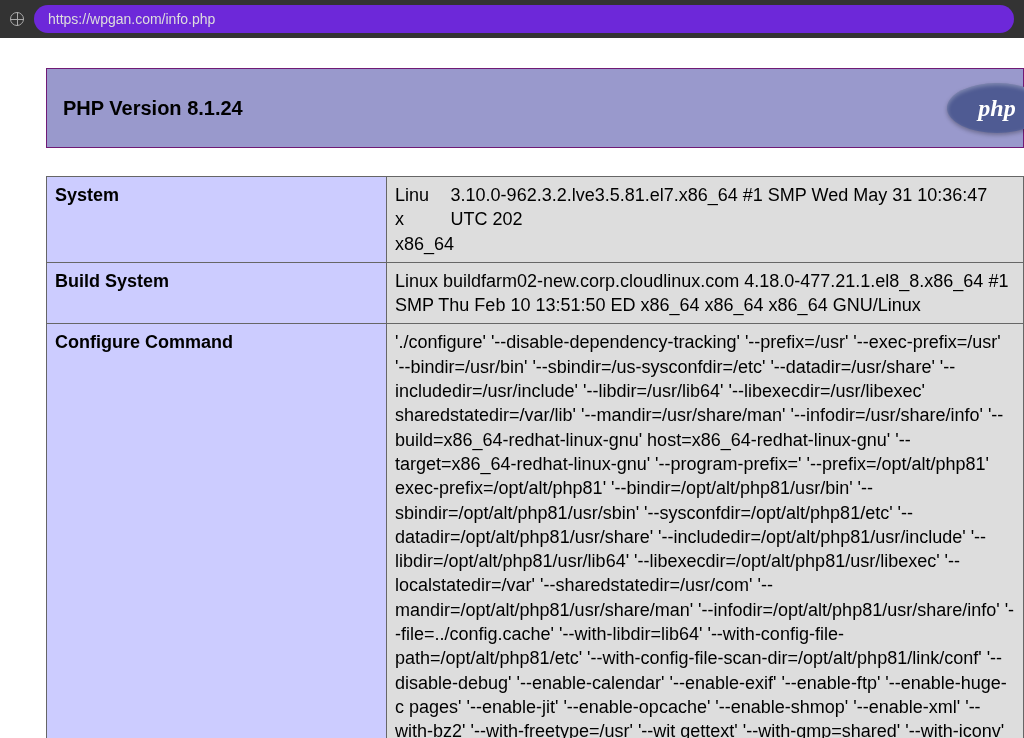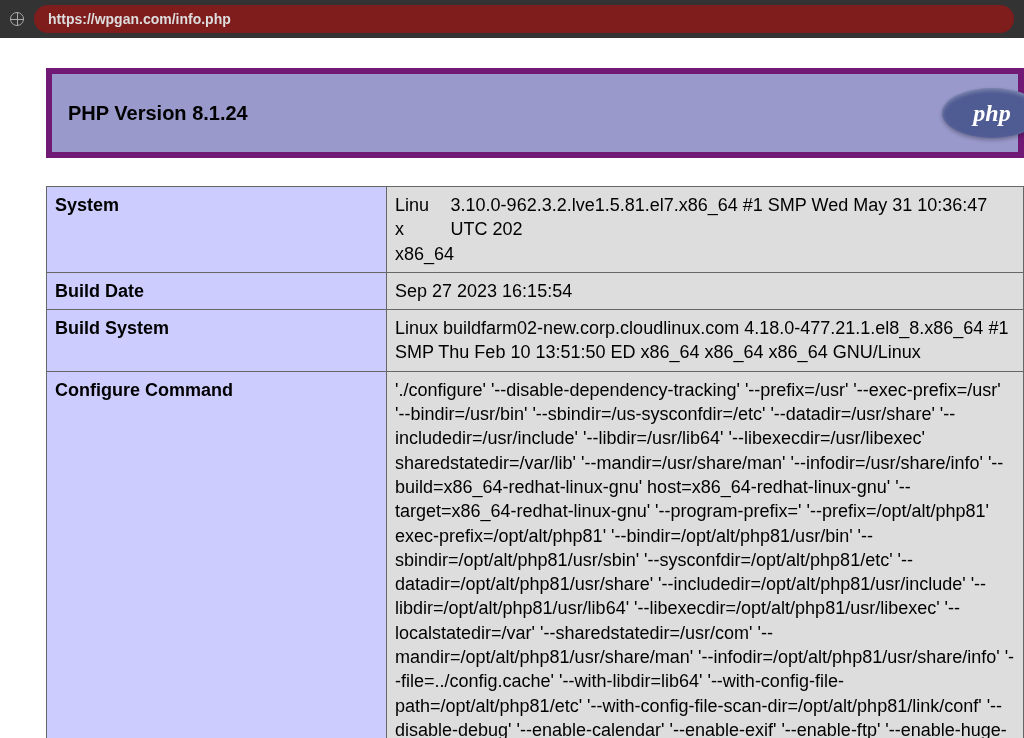--- a/index.html
+++ b/index.html
@@ -36,36 +36,35 @@
       content: "";
       position: absolute;
       left: -1.5px;
       top: 50%;
       height: 1px;
       width: 14px;
       background: #aaa;
     }
     .address-bar {
       flex: 1;
-      background: #7f1d1d;
+      background: #6d28d9;
       border-radius: 18px;
       height: 28px;
       display: flex;
       align-items: center;
       padding: 0 14px;
       color: #ddd;
       font-size: 14px;
-      font-weight: bold;
     }
     .content {
       padding: 30px 0 0 46px;
     }
     .header-box {
       background: #9999cc;
-      border: 6px solid #701a75;
+      border: 1px solid #701a75;
       padding: 14px 16px;
       display: flex;
       justify-content: space-between;
       align-items: center;
       width: 100%;
     }
     .header-title {
       font-size: 20px;
       font-weight: bold;
       color: #000;
@@ -133,28 +132,24 @@
     </div>
   </div>
 
   <table>
     <tbody>
         <tr>
       <td class="e">System</td>
       <td class="v">
         <div class="sys-row">
           <span>Linux</span>
-          <span>3.10.0-962.3.2.lve1.5.81.el7.x86_64 #1 SMP Wed May 31 10:36:47 UTC 202</span>
+          <span>3.10.0-962.3.2.lve3.5.81.el7.x86_64 #1 SMP Wed May 31 10:36:47 UTC 202</span>
         </div>
         <span>x86_64</span>
       </td>
-    </tr>
-    <tr>
-      <td class="e">Build Date</td>
-      <td class="v">Sep 27 2023 16:15:54</td>
     </tr>
     <tr>
       <td class="e">Build System</td>
       <td class="v">Linux buildfarm02-new.corp.cloudlinux.com 4.18.0-477.21.1.el8_8.x86_64 #1 SMP Thu Feb 10 13:51:50 ED x86_64 x86_64 x86_64 GNU/Linux</td>
     </tr>
     <tr>
       <td class="e">Configure Command</td>
       <td class="v">'./configure' '--disable-dependency-tracking' '--prefix=/usr' '--exec-prefix=/usr' '--bindir=/usr/bin' '--sbindir=/us-sysconfdir=/etc' '--datadir=/usr/share' '--includedir=/usr/include' '--libdir=/usr/lib64' '--libexecdir=/usr/libexec' sharedstatedir=/var/lib' '--mandir=/usr/share/man' '--infodir=/usr/share/info' '--build=x86_64-redhat-linux-gnu' host=x86_64-redhat-linux-gnu' '--target=x86_64-redhat-linux-gnu' '--program-prefix=' '--prefix=/opt/alt/php81' exec-prefix=/opt/alt/php81' '--bindir=/opt/alt/php81/usr/bin' '--sbindir=/opt/alt/php81/usr/sbin' '--sysconfdir=/opt/alt/php81/etc' '--datadir=/opt/alt/php81/usr/share' '--includedir=/opt/alt/php81/usr/include' '--libdir=/opt/alt/php81/usr/lib64' '--libexecdir=/opt/alt/php81/usr/libexec' '--localstatedir=/var' '--sharedstatedir=/usr/com' '--mandir=/opt/alt/php81/usr/share/man' '--infodir=/opt/alt/php81/usr/share/info' '--file=../config.cache' '--with-libdir=lib64' '--with-config-file-path=/opt/alt/php81/etc' '--with-config-file-scan-dir=/opt/alt/php81/link/conf' '--disable-debug' '--enable-calendar' '--enable-exif' '--enable-ftp' '--enable-huge-c pages' '--enable-jit' '--enable-opcache' '--enable-shmop' '--enable-xml' '--with-bz2' '--with-freetype=/usr' '--wit gettext' '--with-gmp=shared' '--with-iconv' '--with-jpeg=/usr' '--with-layout=GNU' '--with-mhash' '--with-passwo argon2=/usr' '--with-pcre-jit' '--with-pic' '--with-readline' '--with-webp=/opt/alt/libwebp' '--with-xpm=/usr' '--with-zlib-dir=/usr' '--without-gdbm' '--without-pear' '--with-curl=/opt/alt/curlssl11/usr' '--with-openssl-dir=/opt/alt/openssl11' '--with-openssl=/opt/alt/openssl11' '--with-pcre-dir=/opt/alt/pcre2' '--with-kerberos=/opt/alt/krb5/usr' '--enable-litespeed' '--without-mysqli' '--enable-pcntl' '--disable-mbstring' '--disable-bcmath' '--disable-dba' '--disable-dom' '--disable-fileinfo' '--disable-json' '--disable-intl' '--disable-pdo' '--disab-disable-posix' '--disable-soap' '--disable-sockets' '--disable-sysvsem' '--disable-sysvshm' '--disable-sysvmsg disable-xmlreader' '--disable-xmlwriter' '--without-zip' '--disable-gd' '--without-imap' '--without-xsl' '--without-lc without-pgsql' '--without-snmp' '--without-sodium' '--without-tidy' '--without-enchant' '--without-pspell' '--witho unixODBC' 'build_alias=x86_64-redhat-linux-gnu' 'host_alias=x86_64-redhat-linux-gnu' 'target_alias=x86_64-redhat-linux-gnu' 'PKG_CONFIG_PATH=/opt/alt/curlssl11/usr/lib64/pkgconfig:/opt/alt/openssl11/lib64/pkgconfig:/opt/alt/libicu4/pkgconfig:/opt/alt/sqlite/usr/lib64/pkgconfig:/opt/alt/pcre2/usr/lib64/pkgconfig:/opt/alt/libzip/usr/lib64/pkgcon alt/libxml2/usr/lib64/pkgconfig:/opt/alt/libgd/lib64/pkgconfig::/usr/lib64/pkgconfig:/usr/share/pkgconfig' 'CFLA O2 -g -pipe -Wall -Wp,-D_FORTIFY_SOURCE=2 -fexceptions -fstack-protector-strong --param=ssp-buffer-grecord-gcc-switches -m64 -mtune=generic -Dmp_bitcnt_t=long -fno-strict-aliasing -Wno-pointer-sign' 'LDF Wl,-rpath,=/opt/alt/libxml2/usr/lib64,-rpath=/opt/alt/libwebp/lib64 -L/opt/alt/openssl11/lib64 -L/opt/alt/libicu/us L/opt/alt/libc-client11/lib64 -L/opt/alt/openldap11/lib64 -L/opt/alt/net-snmp11/lib64 -L/opt/alt/libssh211/usr</td>
     </tr>
   </tbody>

